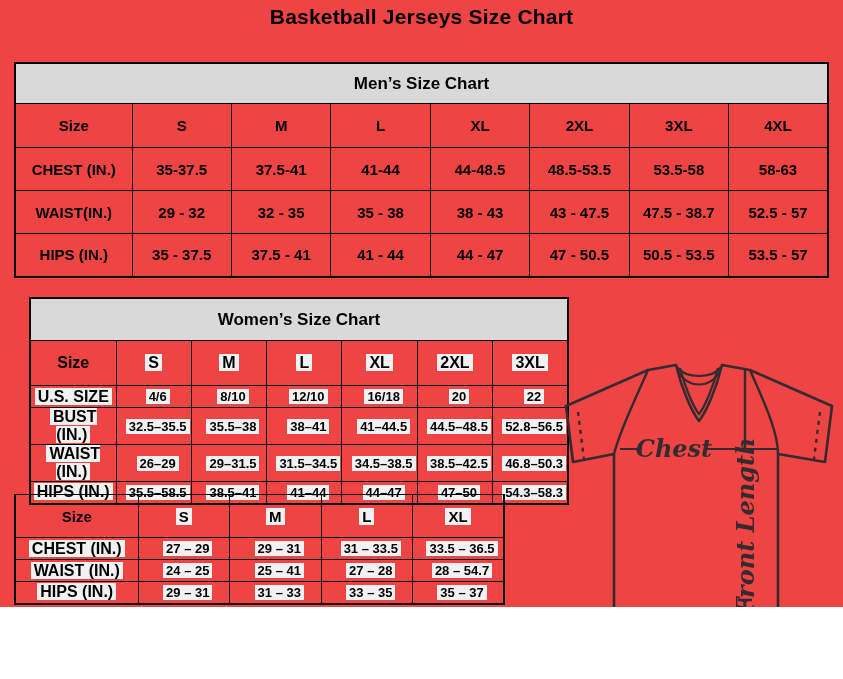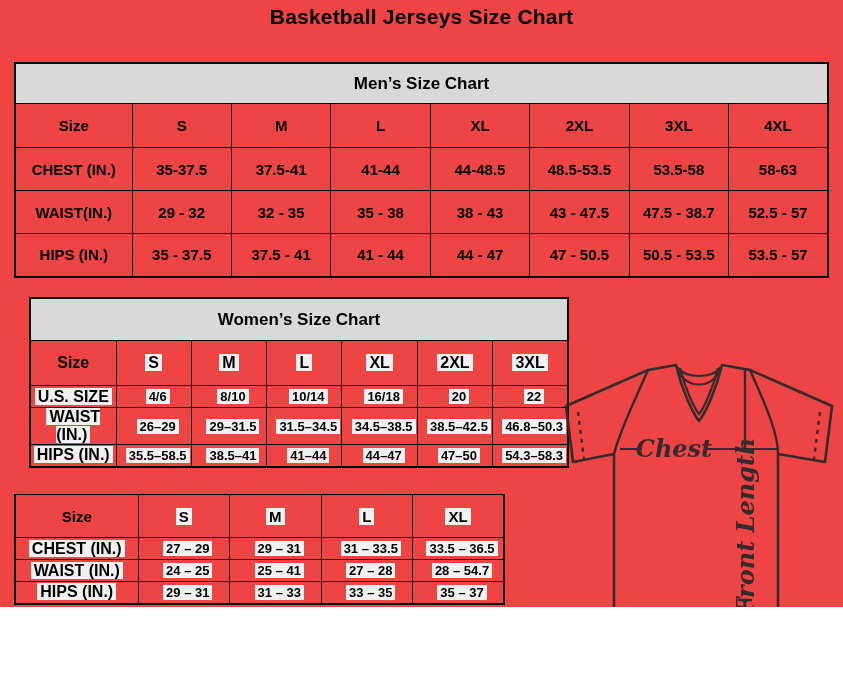--- a/index.html
+++ b/index.html
@@ -144,24 +144,33 @@
             <th><span>M</span></th>
             <th><span>L</span></th>
             <th><span>XL</span></th>
             <th><span>2XL</span></th>
             <th><span>3XL</span></th>
           </tr>
           <tr class="data-row">
             <th><span>U.S. SIZE</span></th>
             <td><span>4/6</span></td>
             <td><span>8/10</span></td>
-            <td><span>10/14</span></td>
+            <td><span>12/10</span></td>
             <td><span>16/18</span></td>
             <td><span>20</span></td>
             <td><span>22</span></td>
+          </tr>
+          <tr class="data-row">
+            <th><span>BUST (IN.)</span></th>
+            <td><span>32.5–35.5</span></td>
+            <td><span>35.5–38</span></td>
+            <td><span>38–41</span></td>
+            <td><span>41–44.5</span></td>
+            <td><span>44.5–48.5</span></td>
+            <td><span>52.8–56.5</span></td>
           </tr>
           <tr class="data-row">
             <th><span>WAIST (IN.)</span></th>
             <td><span>26–29</span></td>
             <td><span>29–31.5</span></td>
             <td><span>31.5–34.5</span></td>
             <td><span>34.5–38.5</span></td>
             <td><span>38.5–42.5</span></td>
             <td><span>46.8–50.3</span></td>
           </tr>

